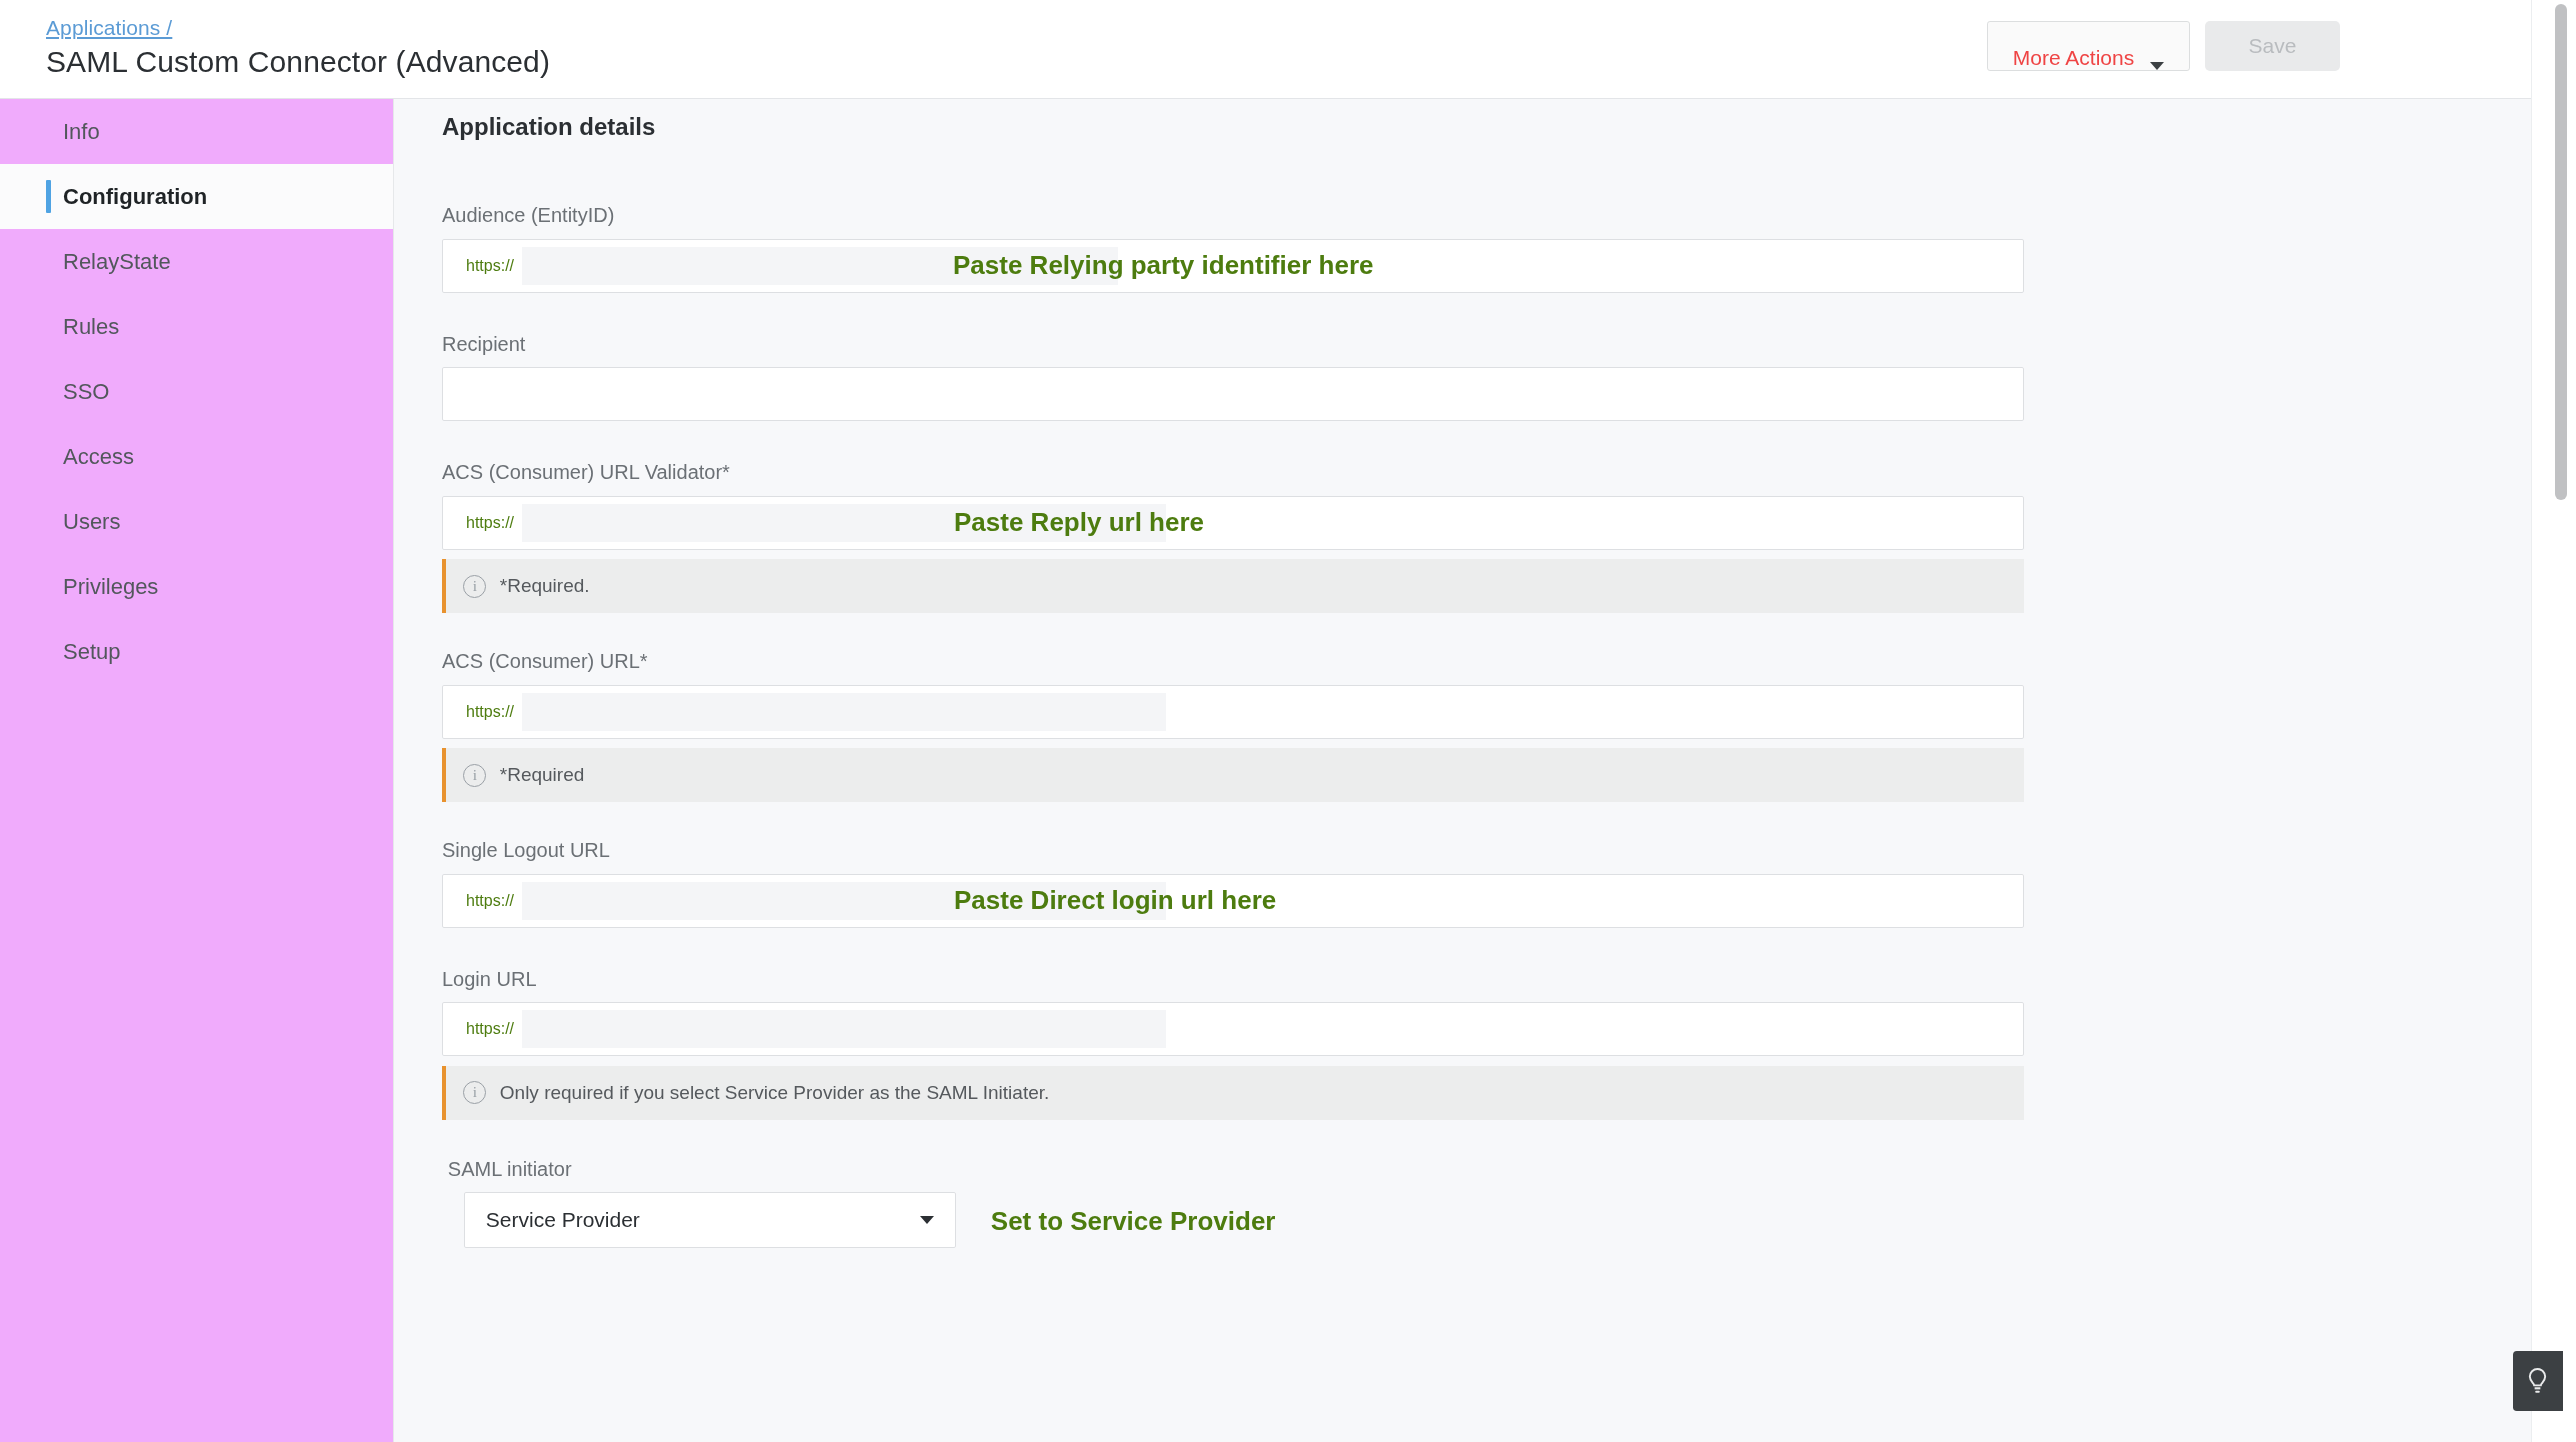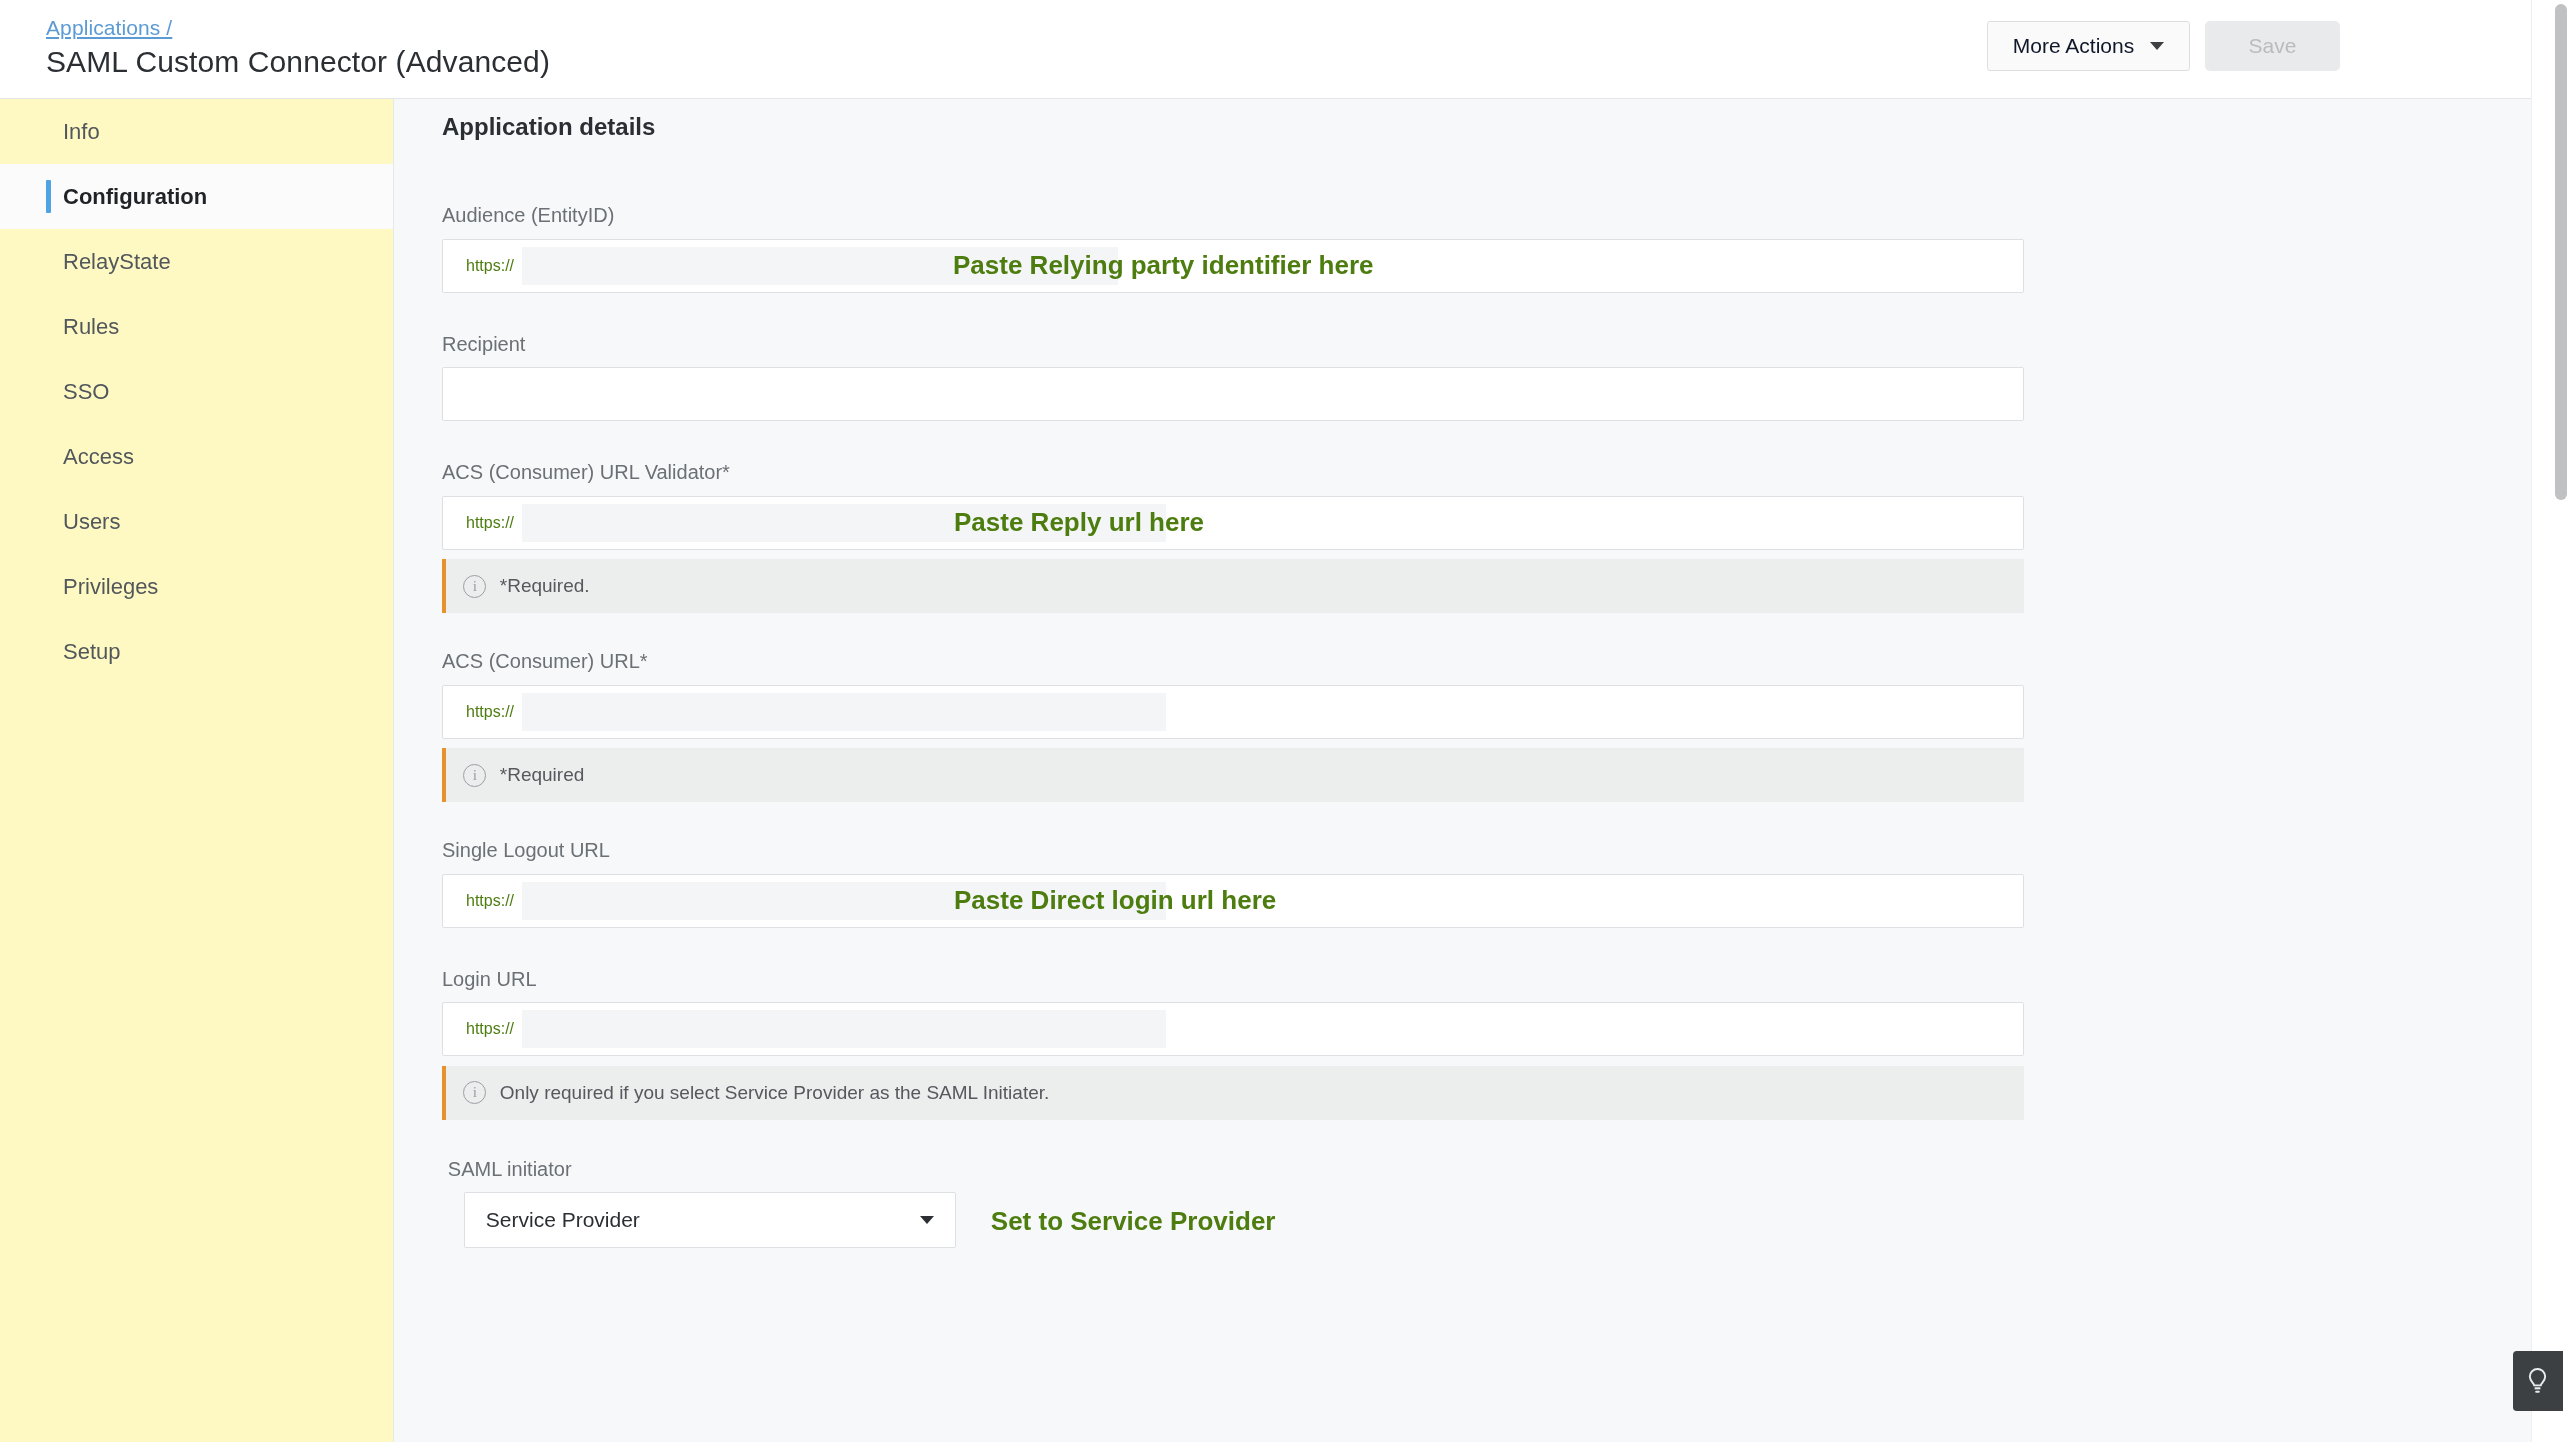--- a/index.html
+++ b/index.html
@@ -25,39 +25,39 @@
     position: absolute; left: 46px; top: 45px;
     font-size: 30px; color: #2b2f33; font-weight: 400; letter-spacing: 0.1px;
   }
   .header-actions {
     position: absolute; right: 236px; top: 21px;
     display: flex; align-items: center; gap: 15.4px;
   }
   .btn-more {
     height: 50px; padding: 0 25px;
     background: #fafafa; border: 1px solid #dcdedf; border-radius: 2.9px;
-    font-size: 21px; color: #0f172a;
-    display: flex; align-items: center; gap: 15.4px;
+    font-size: 21px; color: #ef4444;
+    display: flex; align-items: flex-end; gap: 15.4px;
     cursor: pointer; font-family: "Liberation Sans", sans-serif;
   }
   .caret-down {
     width: 0; height: 0; border-left: 7.7px solid transparent;
     border-right: 7.7px solid transparent; border-top: 8.7px solid #3c4043;
   }
   .btn-save {
     height: 50px; width: 135px;
     background: #e9eaeb; border: none; border-radius: 5px;
     font-size: 21px; color: #b9bcbf;
     cursor: default; font-family: "Liberation Sans", sans-serif;
   }
 
   
   .sidebar {
     position: absolute; top: 99px; left: 0; width: 394px; height: 1343px;
-    background: #fef9c3;
+    background: #f0abfc;
     border-right: 1px solid #e6e8ea;
   }
   .nav-item {
     position: relative; height: 65px; display: flex; align-items: center;
     padding-left: 63px; font-size: 22px; color: #52575c; cursor: pointer;
   }
   .nav-item.active {
     background: #fbfbfc; color: #1f2326; font-weight: bold;
   }
   .nav-item.active::before {

